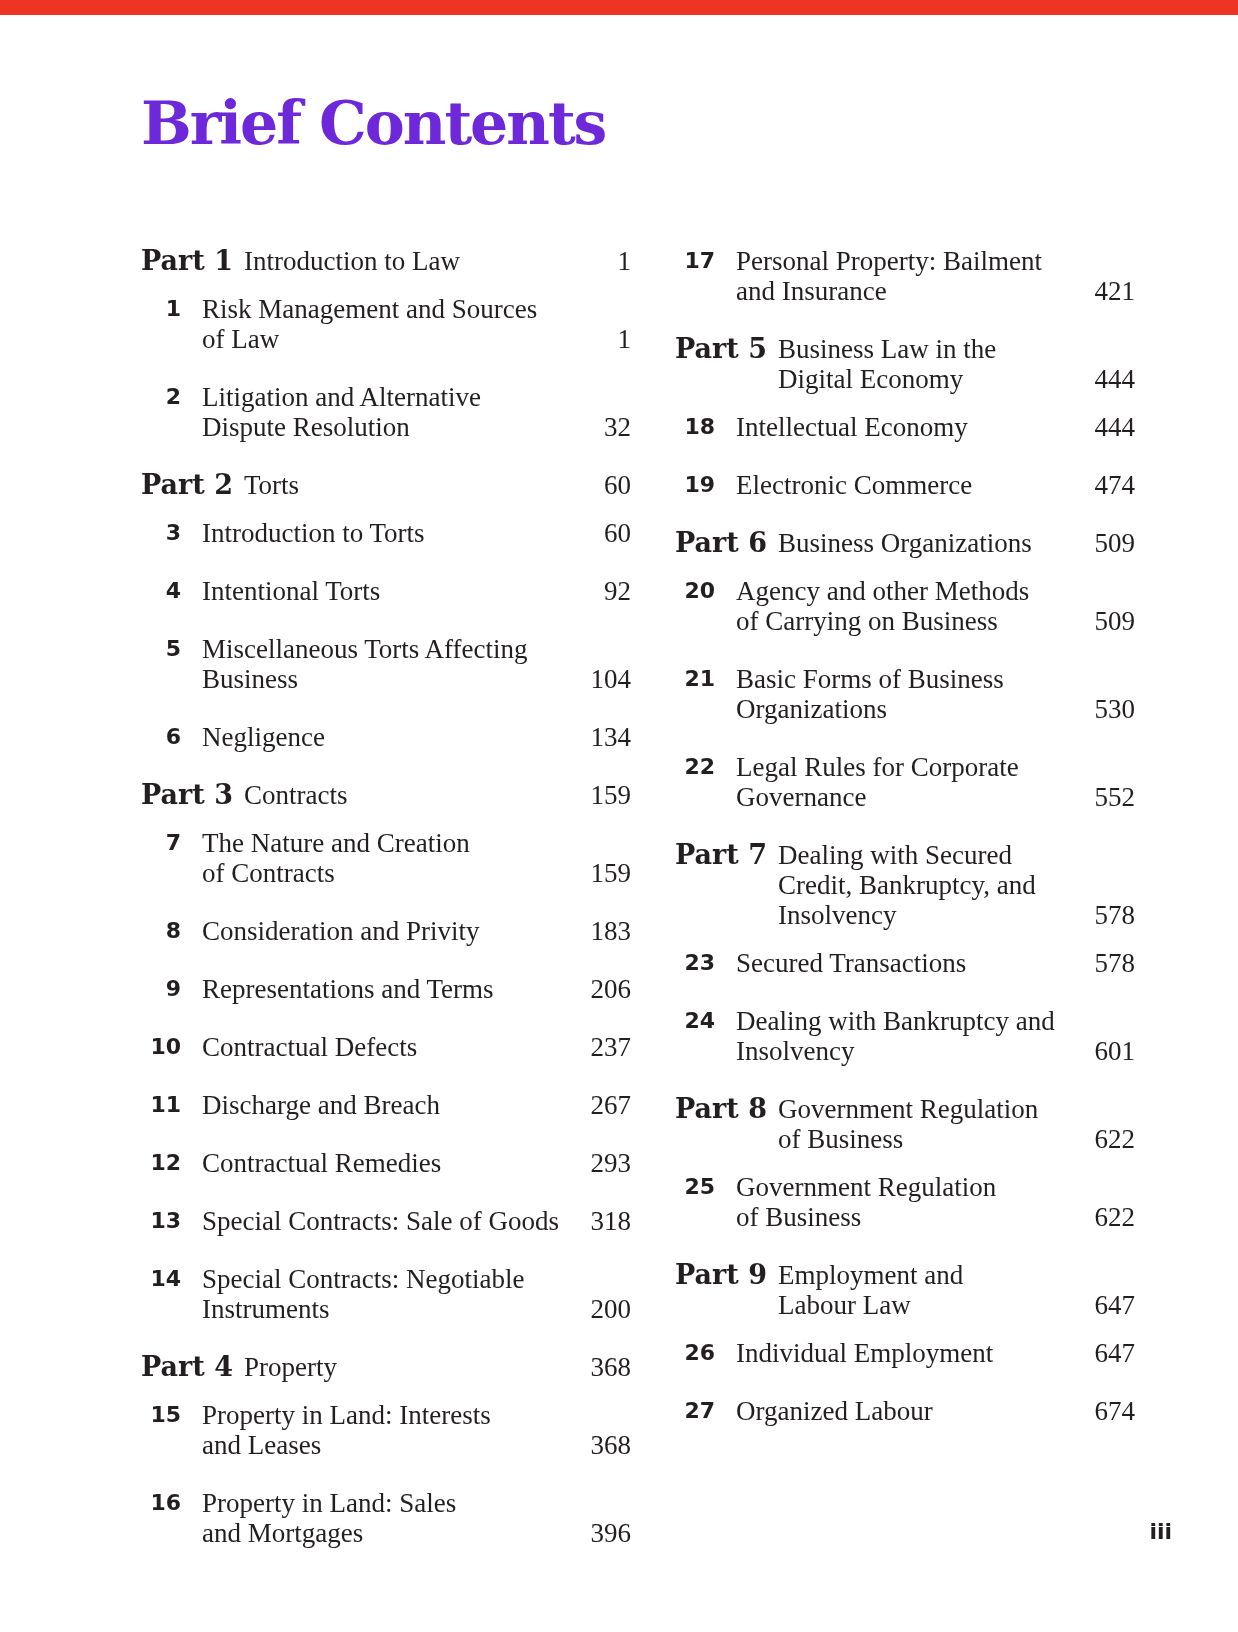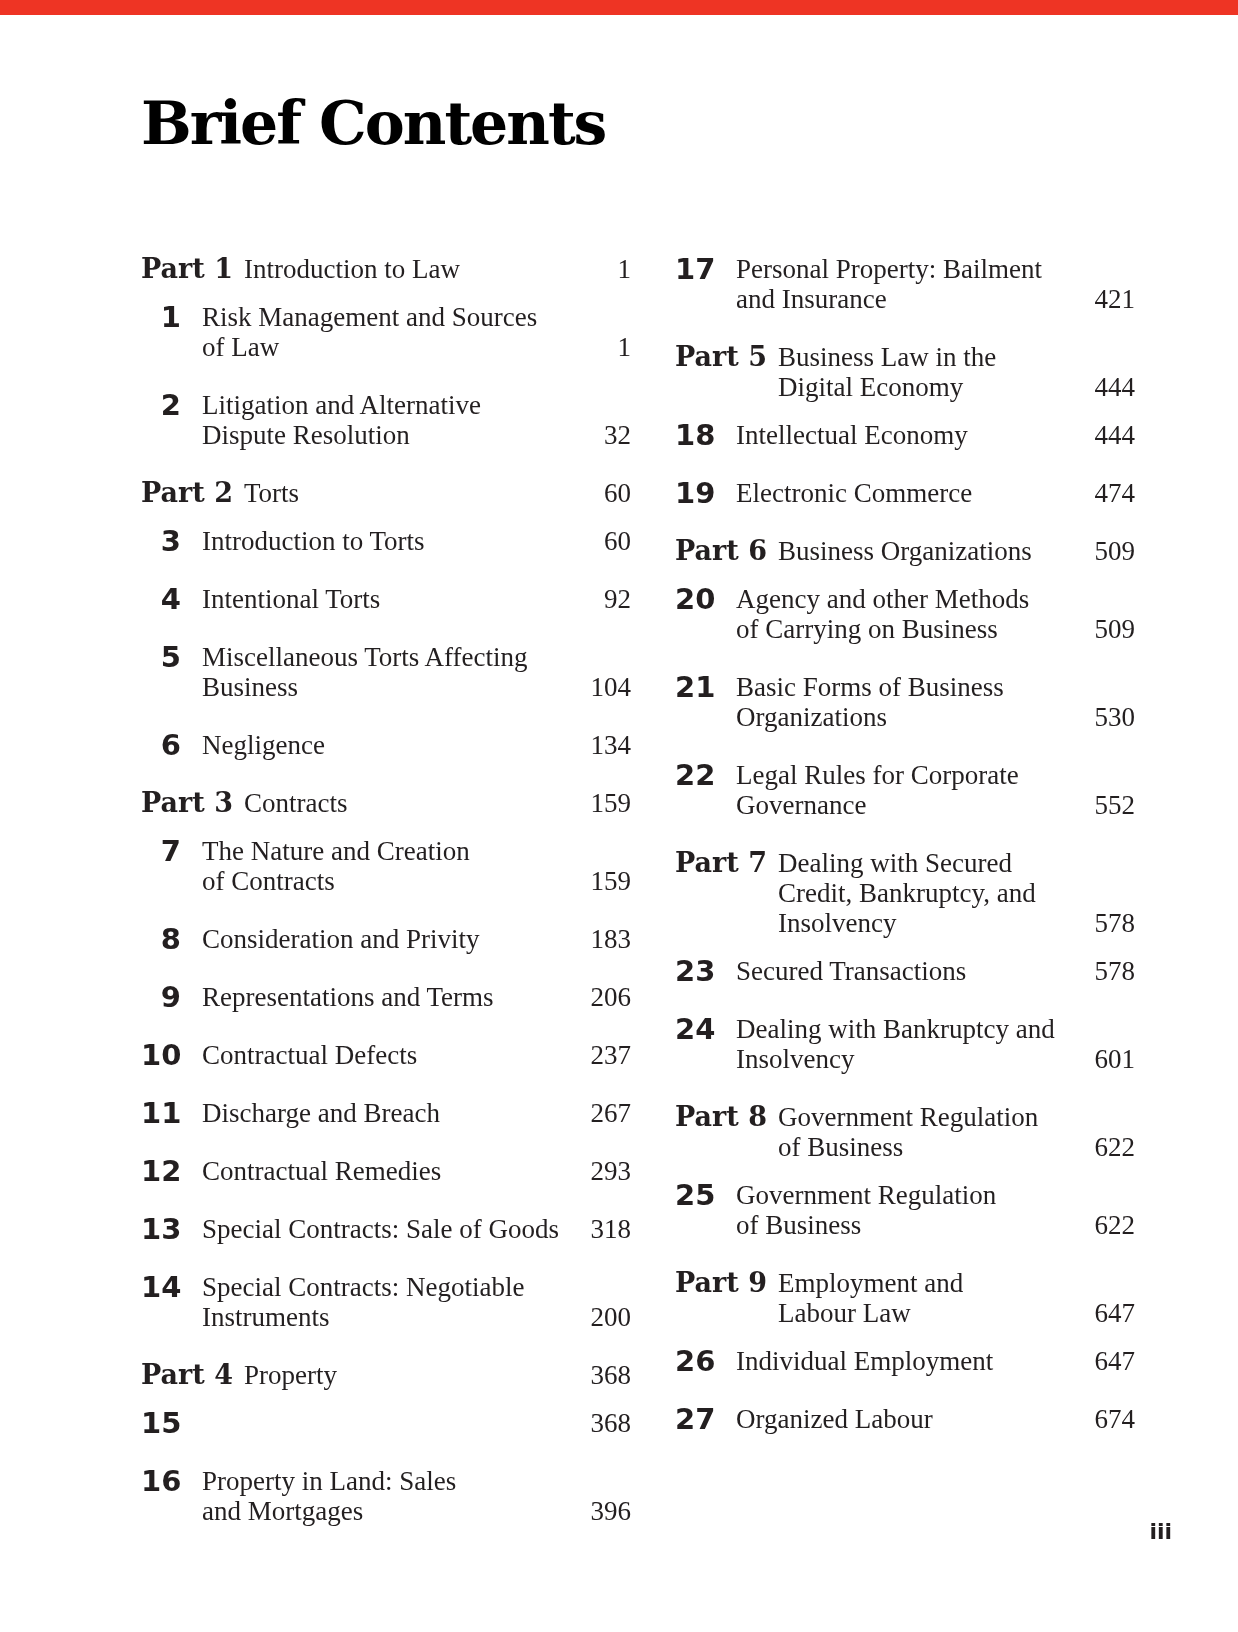--- a/index.html
+++ b/index.html
@@ -16,41 +16,41 @@
     width: 100%; height: 15px;
   }
   .page-inner { padding: 93px 0 0 141px; }
   h1.title {
     margin: 0;
     font-family: "DejaVu Serif", serif;
     font-weight: bold;
     font-size: 60px;
     line-height: 1;
     letter-spacing: -2px;
-    color: #000000;
+    color: #6d28d9;
   }
   .columns { display: flex; margin-top: 93px; }
   .toc-col { width: 490px; }
   .toc-col.right { width: 460px; margin-left: 44px; }
 
   .entry {
     display: grid;
     grid-template-columns: 40px minmax(0,1fr) auto;
     font-size: 27px;
     line-height: 30px;
     margin-bottom: 28px;
   }
   .entry.part { margin-top: 12px; margin-bottom: 18px; }
   .entry.part { grid-template-columns: auto minmax(0,1fr) auto; }
-  .toc-col > .entry:first-child { margin-top: 8px; }
+  .toc-col > .entry:first-child { margin-top: 0; }
 
   .ch-num {
     font-family: "DejaVu Sans", sans-serif;
     font-weight: bold;
-    font-size: 29px;
+    font-size: 22px;
     line-height: 30px;
     text-align: right;
     align-self: start;
   }
   .part-label {
     font-family: "DejaVu Serif", serif;
     font-weight: bold;
     font-size: 27px;
     line-height: 30px;
     align-self: start;
@@ -166,20 +166,21 @@
           <span class="entry-title">Special Contracts: Negotiable<br>Instruments</span>
           <span class="page-num">200</span>
         </div>
         <div class="entry part">
           <span class="part-label">Part 4</span>
           <span class="entry-title">Property</span>
           <span class="page-num">368</span>
         </div>
         <div class="entry chapter">
           <span class="ch-num">15</span>
+          <span class="entry-title">Property in Land: Interests<br>and Leases</span>
           <span class="page-num">368</span>
         </div>
         <div class="entry chapter">
           <span class="ch-num">16</span>
           <span class="entry-title">Property in Land: Sales<br>and Mortgages</span>
           <span class="page-num">396</span>
         </div>
       </div>
     <div class="toc-col right">
         <div class="entry chapter">

